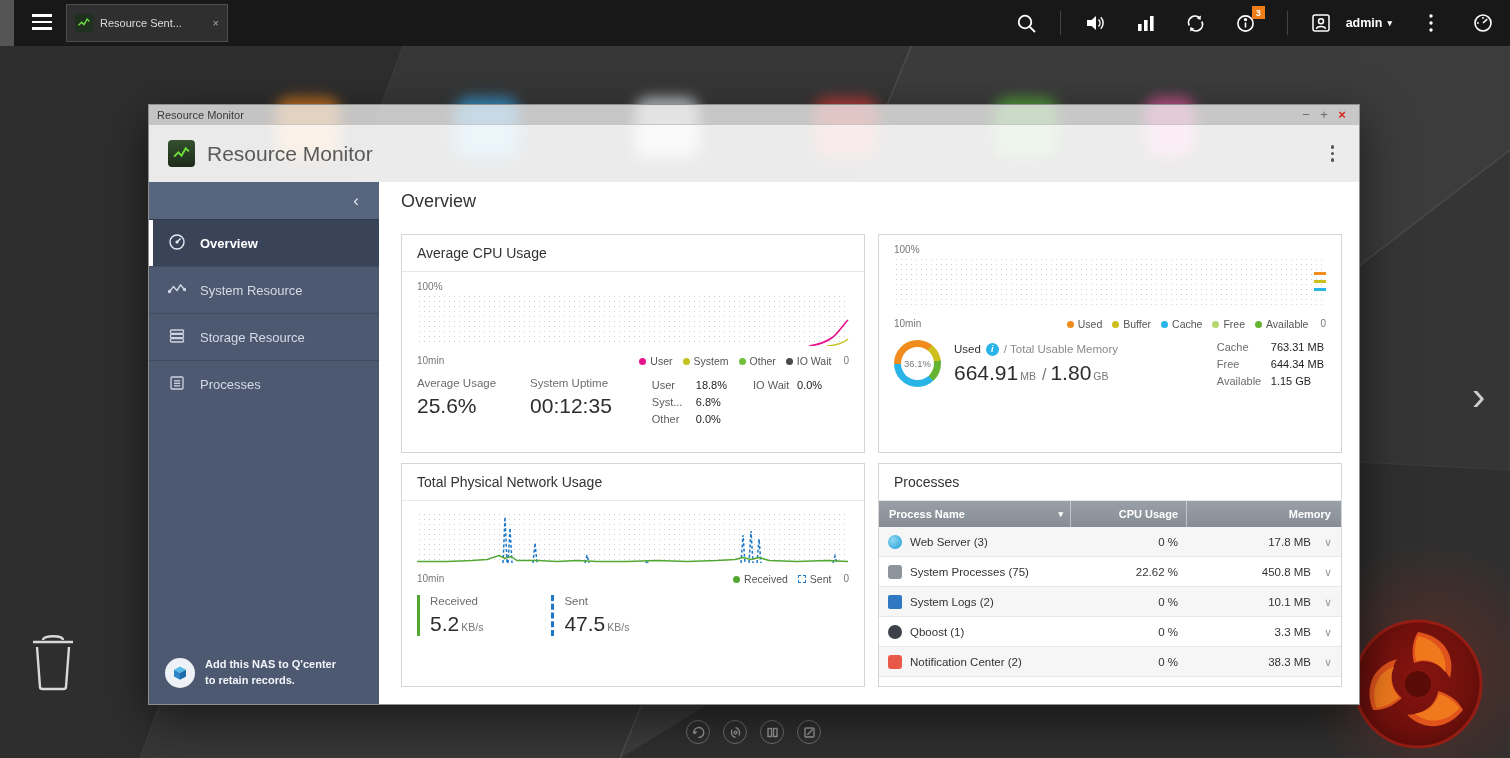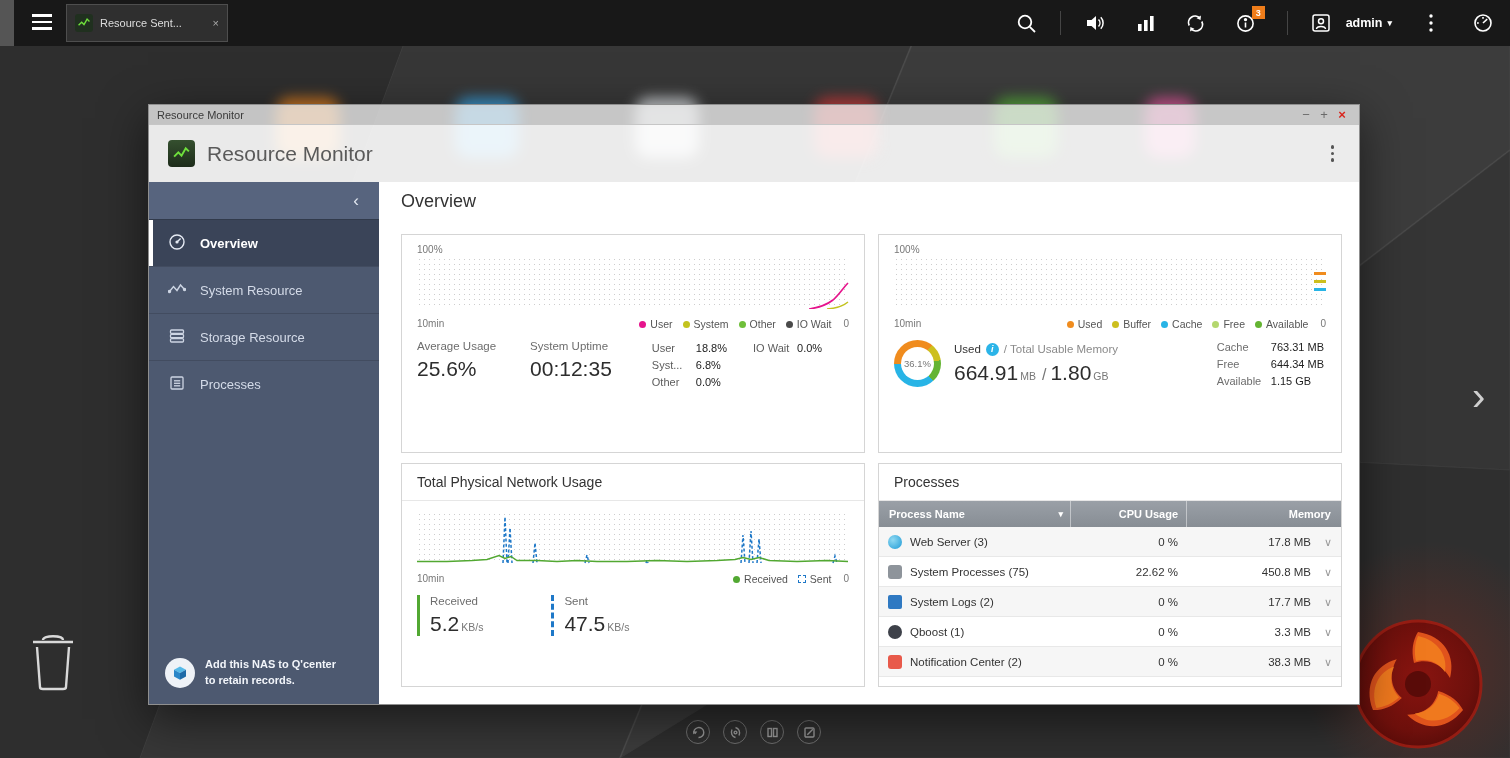--- a/index.html
+++ b/index.html
@@ -396,20 +396,21 @@
           <span>Add this NAS to Q'center</span><br>
           <span>to retain records.</span>
         </span>
       </div>
     </div>
 
     <div class="main">
       <div class="main-title">Overview</div>
 
       <div class="panel" style="left:22px; top:52px; width:464px; height:219px;">
+        <div class="panel-title">Average CPU Usage</div>
         <div class="panel-body">
           <div class="axis-top">100%</div>
           <div class="chart">
             <svg style="position:absolute; right:0; bottom:-1px;" width="40" height="30" viewBox="0 0 40 30">
               <path d="M0 29 C8 28 16 26 24 20 C30 15 34 8 39 3" fill="none" stroke="#e6148c" stroke-width="1.6"></path>
               <path d="M18 29 C26 28.5 33 27 39 22" fill="none" stroke="#c3c31e" stroke-width="1.4"></path>
             </svg>
           </div>
           <div class="axis-row">
             <span>10min</span>
@@ -595,21 +596,21 @@
             </div>
           <div class="pr-cpu">22.62 %</div>
           <div class="pr-mem"><span>450.8 MB</span><span class="pr-chev">∨</span></div>
         </div>
         <div class="proc-row">
           <div class="pr-name">
               <span class="pic pic-syslog"></span>
               <span>System Logs (2)</span>
             </div>
           <div class="pr-cpu">0 %</div>
-          <div class="pr-mem"><span>17.7 MB</span><span class="pr-chev">∨</span></div>
+          <div class="pr-mem"><span>10.1 MB</span><span class="pr-chev">∨</span></div>
         </div>
         <div class="proc-row">
           <div class="pr-name">
               <span class="pic pic-qboost"></span>
               <span>Qboost (1)</span>
             </div>
           <div class="pr-cpu">0 %</div>
           <div class="pr-mem"><span>3.3 MB</span><span class="pr-chev">∨</span></div>
         </div>
         <div class="proc-row">

